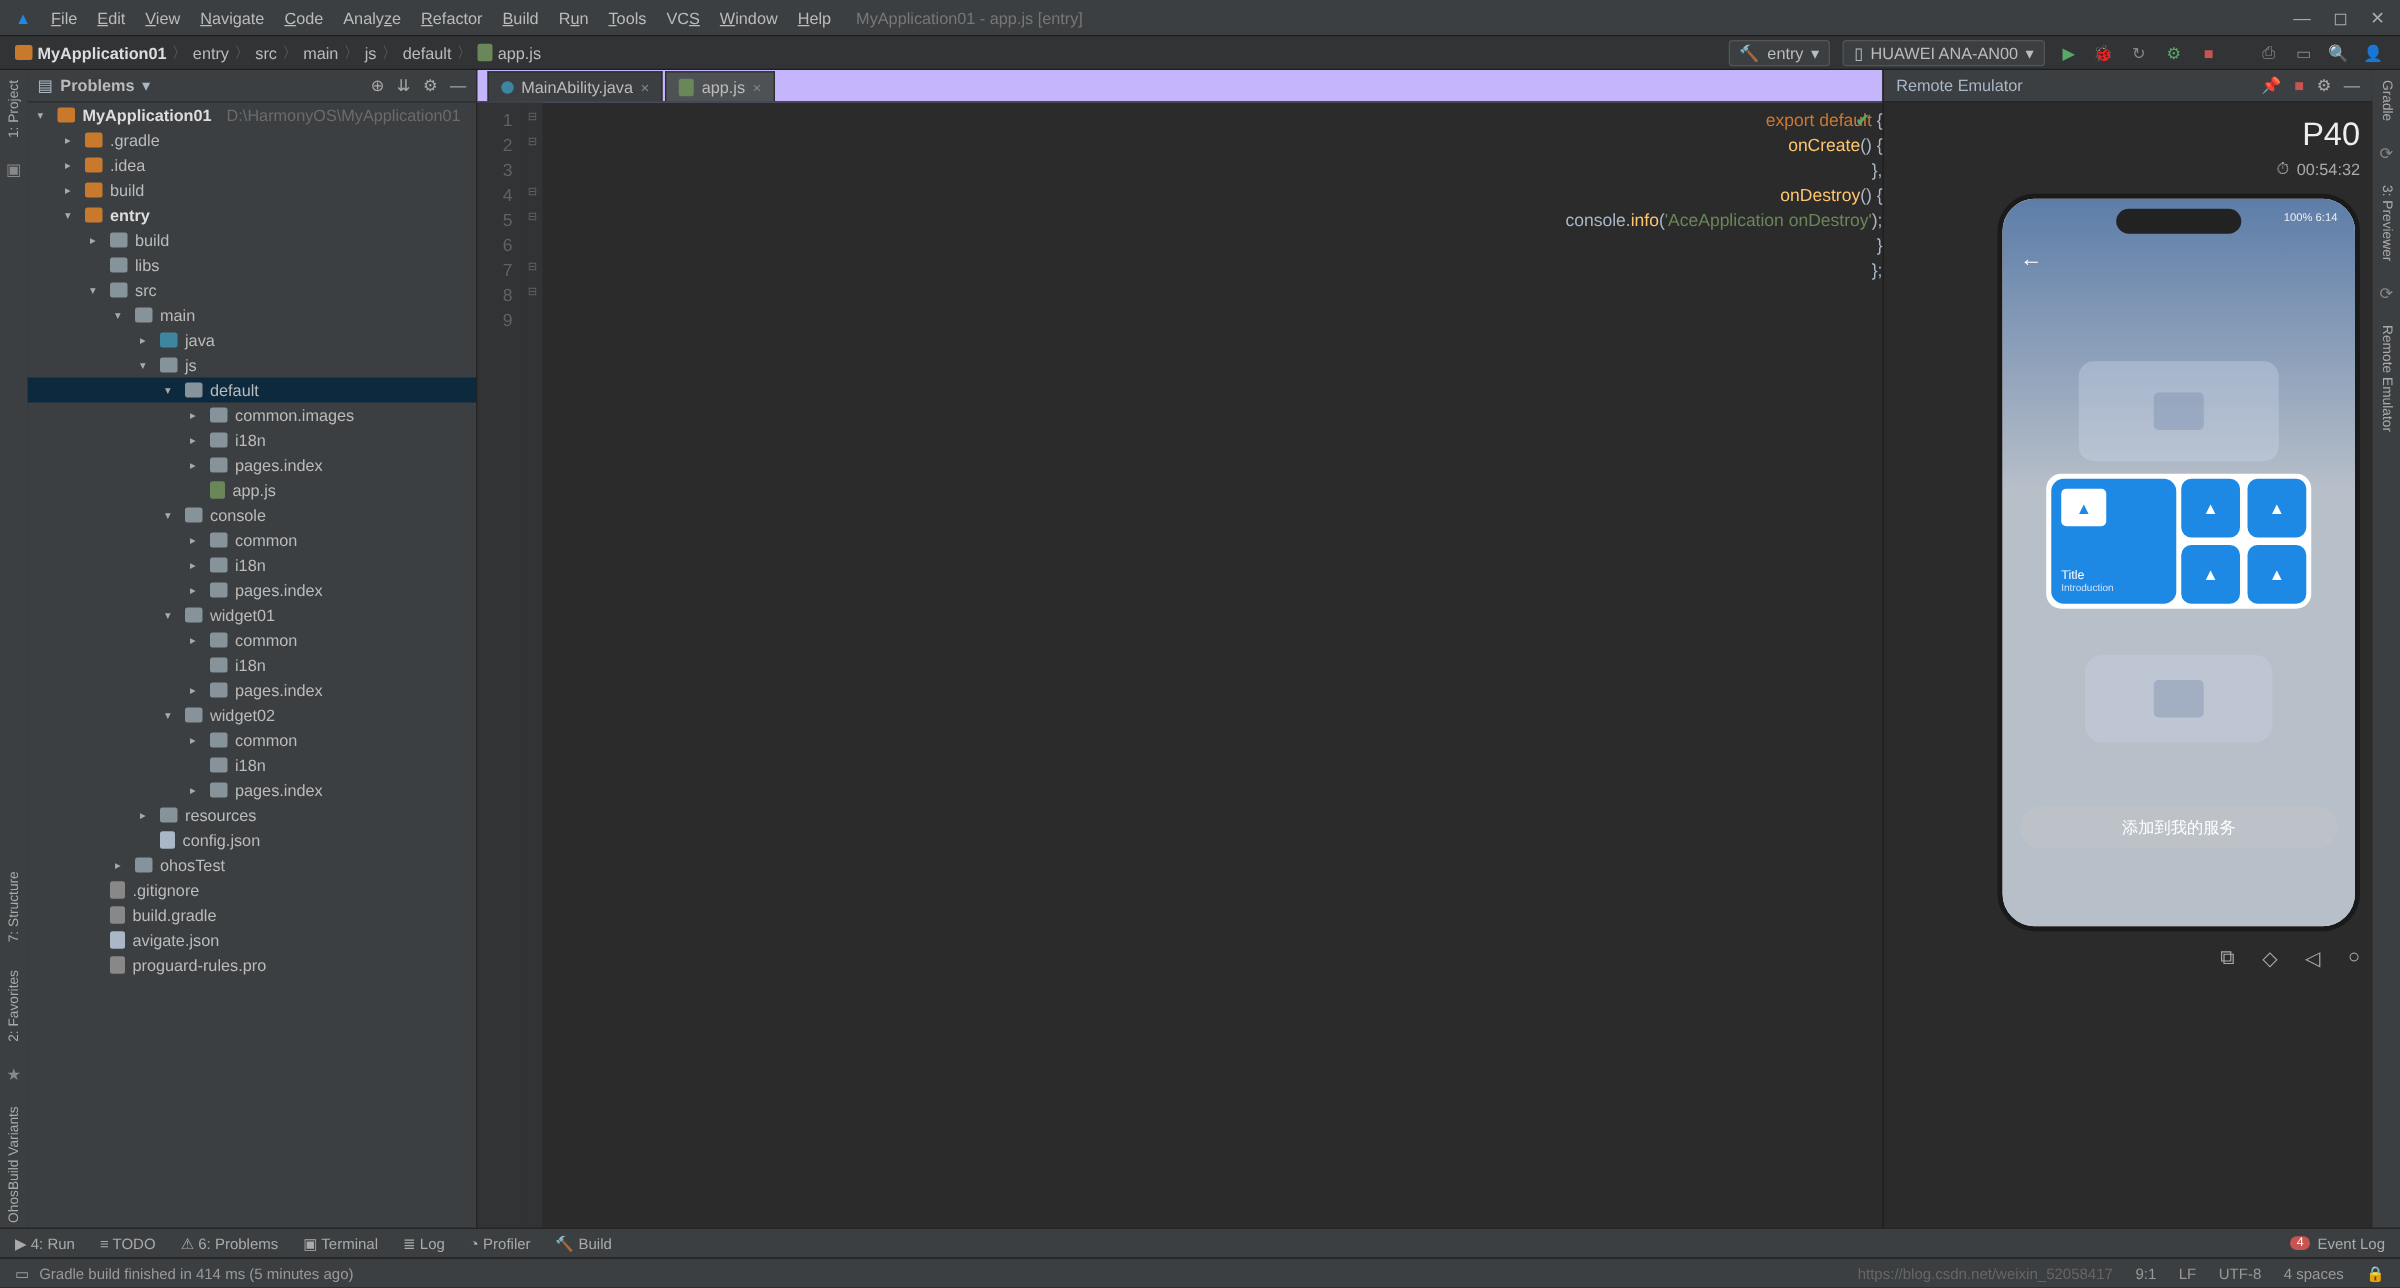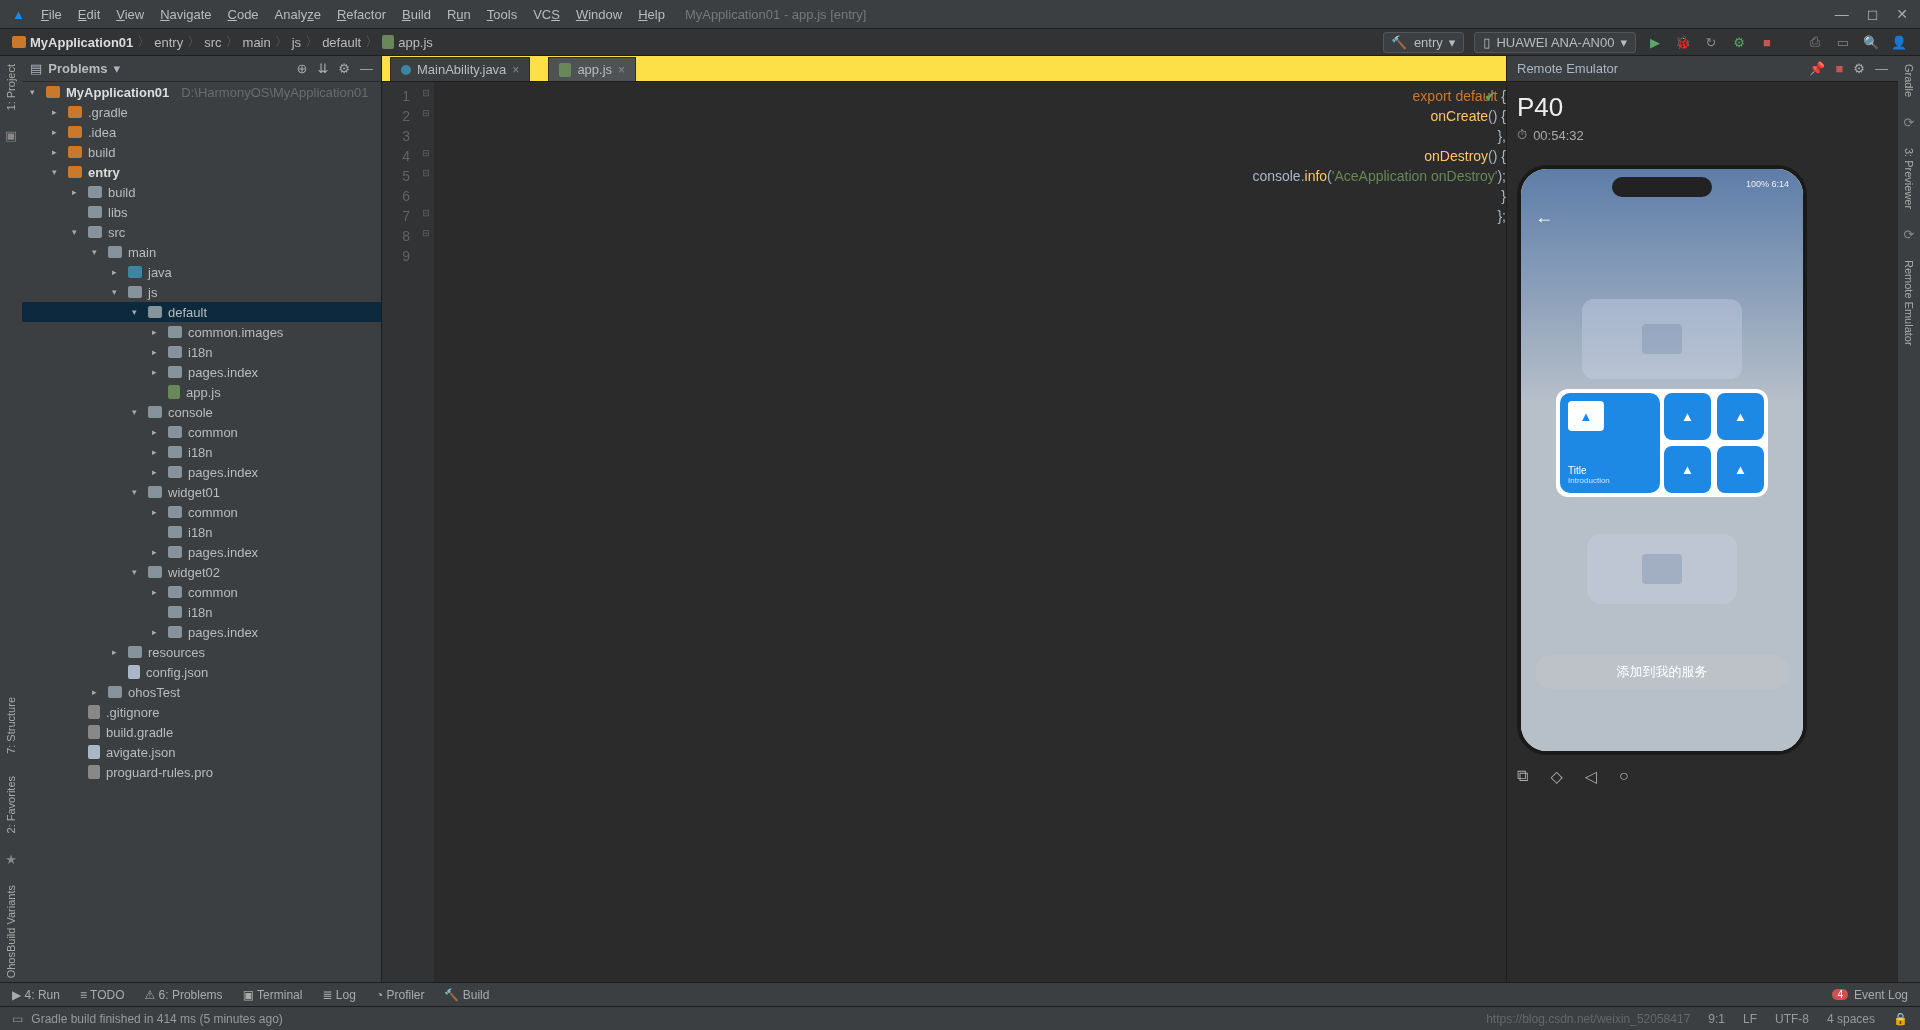--- a/index.html
+++ b/index.html
@@ -36,41 +36,41 @@
 .arrow { width:10px; display:inline-block; color:#aaa; font-size:9px;}
 .fldicon { width:14px; height:12px; background:#87939a; border-radius:2px; display:inline-block;}
 .fldicon.orange { background:#c9792b; }
 .fldicon.blue { background:#3e86a0; }
 .fileicon { width:12px; height:14px; background:#6a8759; border-radius:2px; display:inline-block;}
 .node .nm { color:#bbb; }
 .node .nm.bold { font-weight:bold; color:#ddd; }
 .node .subpath { color:#6b6b6b; margin-left:6px; }
 
 .editor-area { flex:1; background:#2b2b2b; display:flex; flex-direction:column; min-width:0;}
-.tabs { height:26px; background:#fde047; display:flex; align-items:flex-end; padding-left:8px; gap:18px; border-bottom:1px solid #1e1e1e;}
+.tabs { height:26px; background:#c4b5fd; display:flex; align-items:flex-end; padding-left:8px; gap:2px; border-bottom:1px solid #1e1e1e;}
 .tab { height:24px; background:#3c3f41; color:#bbb; padding:3px 10px; display:flex; align-items:center; gap:6px; font-size:13px; cursor:pointer; border:1px solid #2b2b2b; border-bottom:none;}
 .tab.active { background:#4e5254; }
 .tab .close{ color:#888; font-size:12px;}
 .code { flex:1; display:flex; font-family:"Consolas",monospace; font-size:14px; position:relative;}
 .gutter-nums { width:36px; background:#313335; color:#606366; text-align:right; padding:6px 8px 0 0;}
 .gutter-nums div{height:20px;}
 .gutter-fold { width:16px; background:#313335; color:#606366; padding-top:6px;}
 .gutter-fold div{height:20px; text-align:center; font-size:9px;}
 .codelines { flex:1; padding:6px 0 0 10px; }
 .codelines div{height:20px;text-align:right;}
 .kw{color:#cc7832;} .fn{color:#ffc66d;} .str{color:#6a8759;} .pln{color:#a9b7c6;}
 .check-green{position:absolute; right:10px; top:6px; color:#59a869;}
 
 .emulator { width:392px; background:#2b2b2b; border-left:1px solid #1e1e1e; display:flex; flex-direction:column; }
 .emu-header{height:26px;background:#3c3f41;display:flex;align-items:center;padding:0 10px;border-bottom:1px solid #1e1e1e;}
 .emu-header .tool-icons{margin-left:auto;display:flex;gap:10px;color:#aaa;}
-.emu-body{flex:1;display:flex;flex-direction:column;align-items:flex-start;padding:10px;}
+.emu-body{flex:1;display:flex;flex-direction:column;align-items:flex-end;padding:10px;}
 .device-name{font-size:26px;color:#eee;font-weight:300;}
 .device-time{color:#aaa;font-size:13px;margin-top:4px;display:flex;gap:6px;align-items:center;}
-.phone{width:290px;height:590px;background:#e8ebef;border:4px solid #1a1a1a;border-radius:30px;margin-top:22px;position:relative;overflow:hidden;}
+.phone{width:290px;height:590px;background:#e8ebef;border:4px solid #1a1a1a;border-radius:30px;margin-top:12px;position:relative;overflow:hidden;}
 .phone-notch{position:absolute;top:8px;left:50%;transform:translateX(-50%);width:100px;height:20px;background:#222;border-radius:12px;}
 .phone-status{position:absolute;top:10px;right:14px;font-size:9px;color:#eee;}
 .phone-back{position:absolute;top:38px;left:14px;color:#fff;font-size:18px;cursor:pointer;}
 .widget-hdr{position:absolute;top:70px;left:0;right:0;text-align:center;color:#fff;}
 .widget-hdr .t1{font-size:15px;font-weight:500;}
 .widget-hdr .t2{font-size:12px;opacity:.9;margin-top:4px;}
 .bgcard{position:absolute;top:130px;left:50%;transform:translateX(-50%);width:160px;height:80px;background:rgba(200,210,230,.4);border-radius:12px;display:flex;align-items:center;justify-content:center;}
 .bgcard .pic{width:40px;height:30px;background:rgba(120,140,170,.4);border-radius:4px;}
 .card-row{position:absolute;top:220px;left:50%;transform:translateX(-50%);display:flex;gap:4px;background:#fff;border-radius:12px;padding:4px;}
 .card-left{width:100px;height:100px;background:#1e88e5;border-radius:10px;padding:8px;display:flex;flex-direction:column;}

